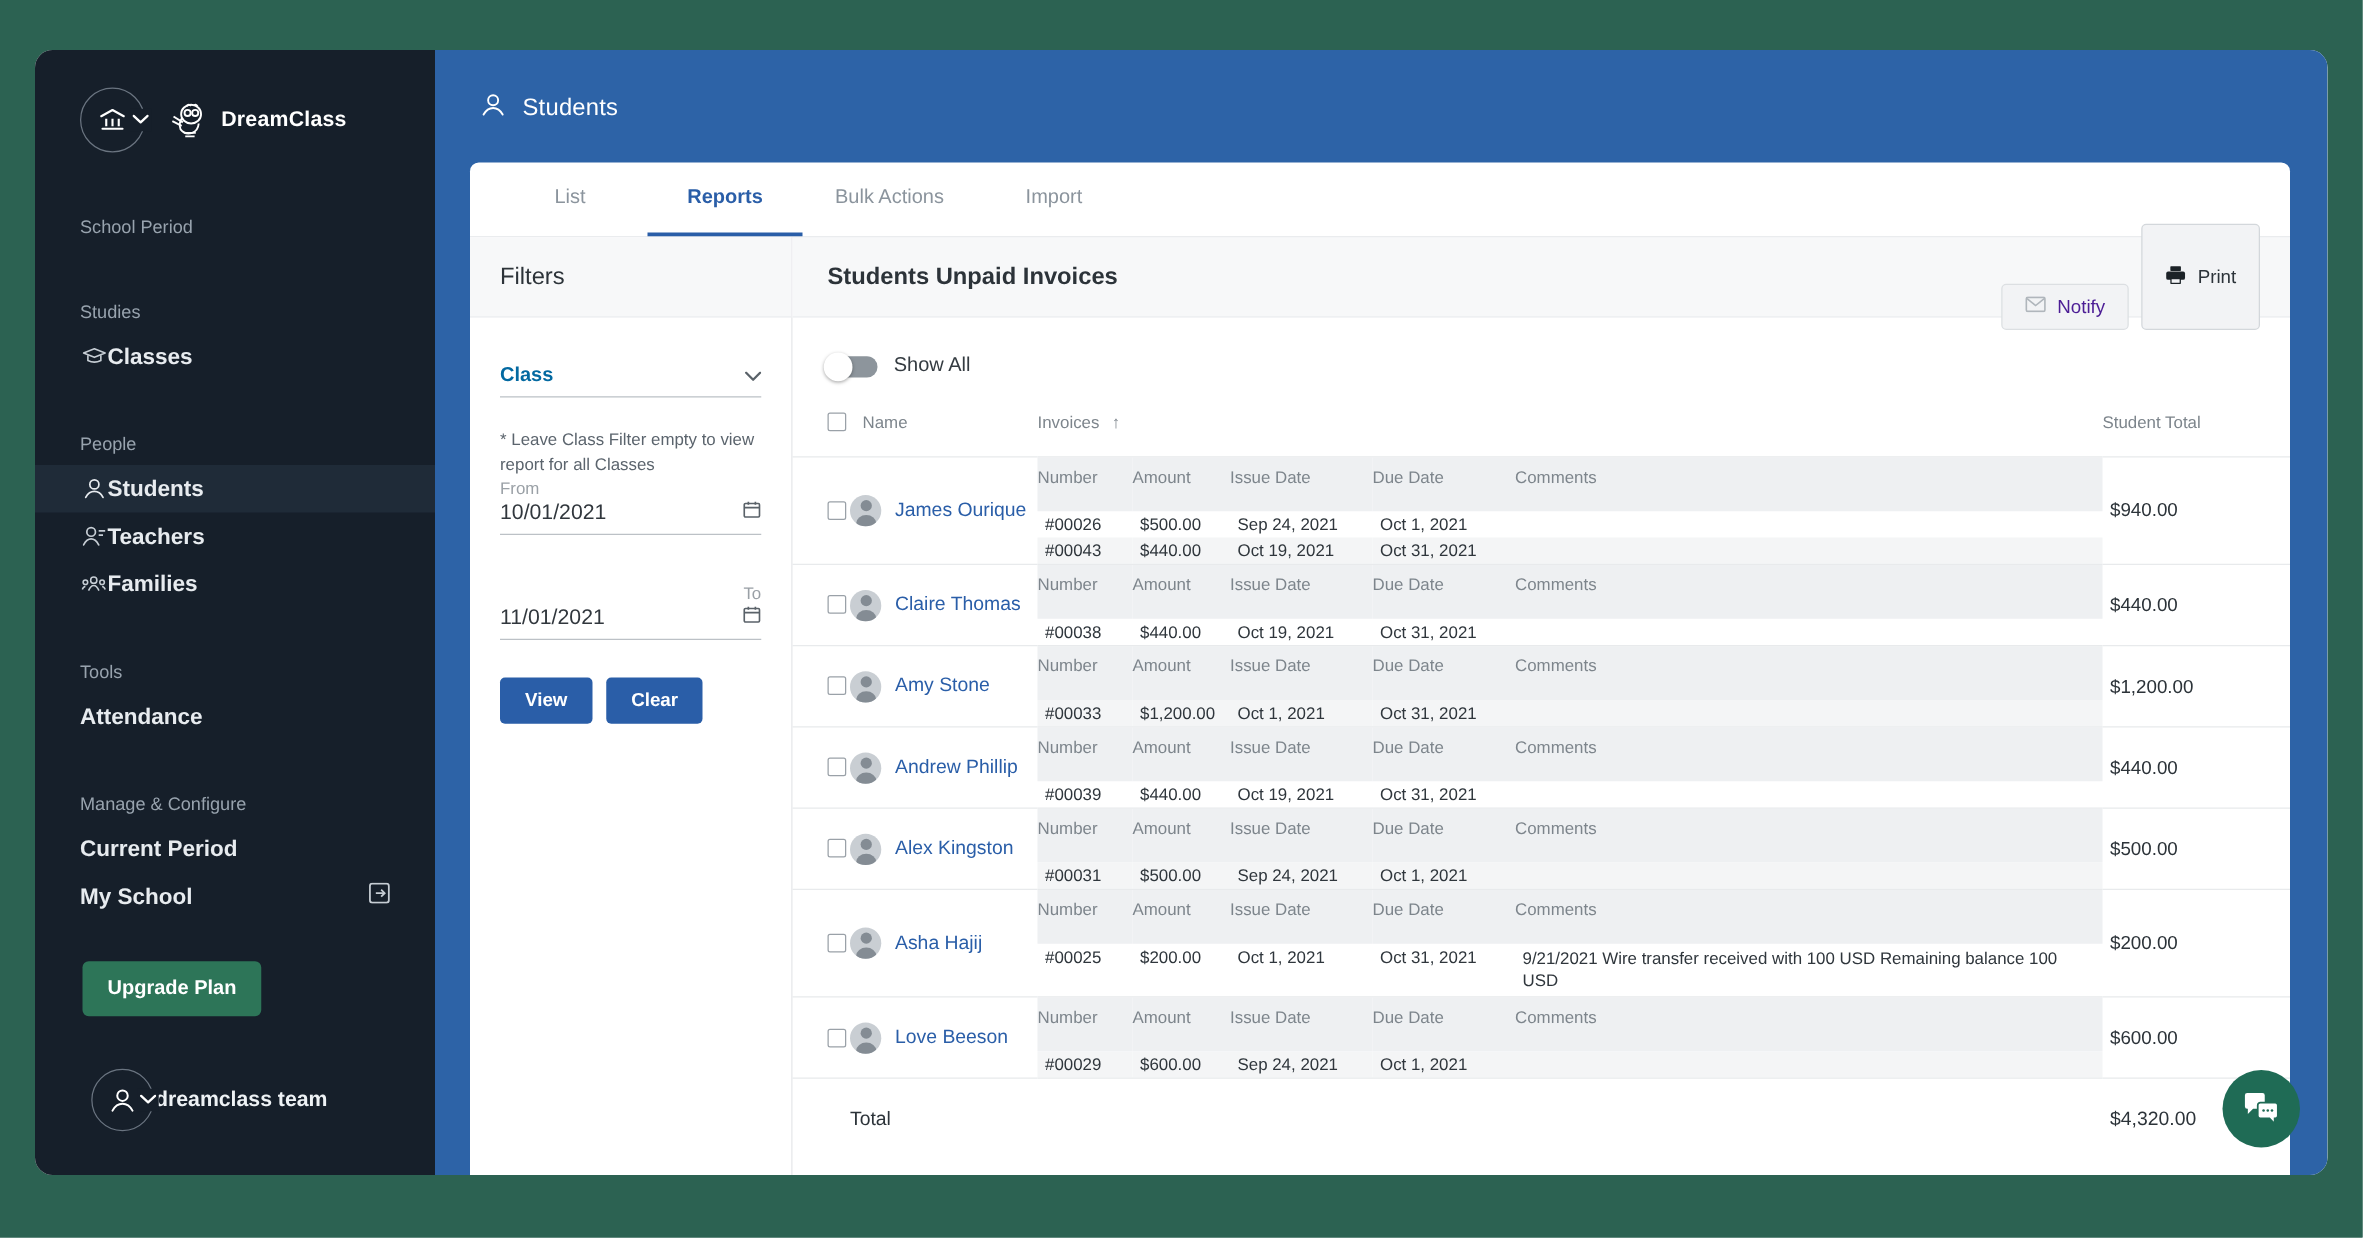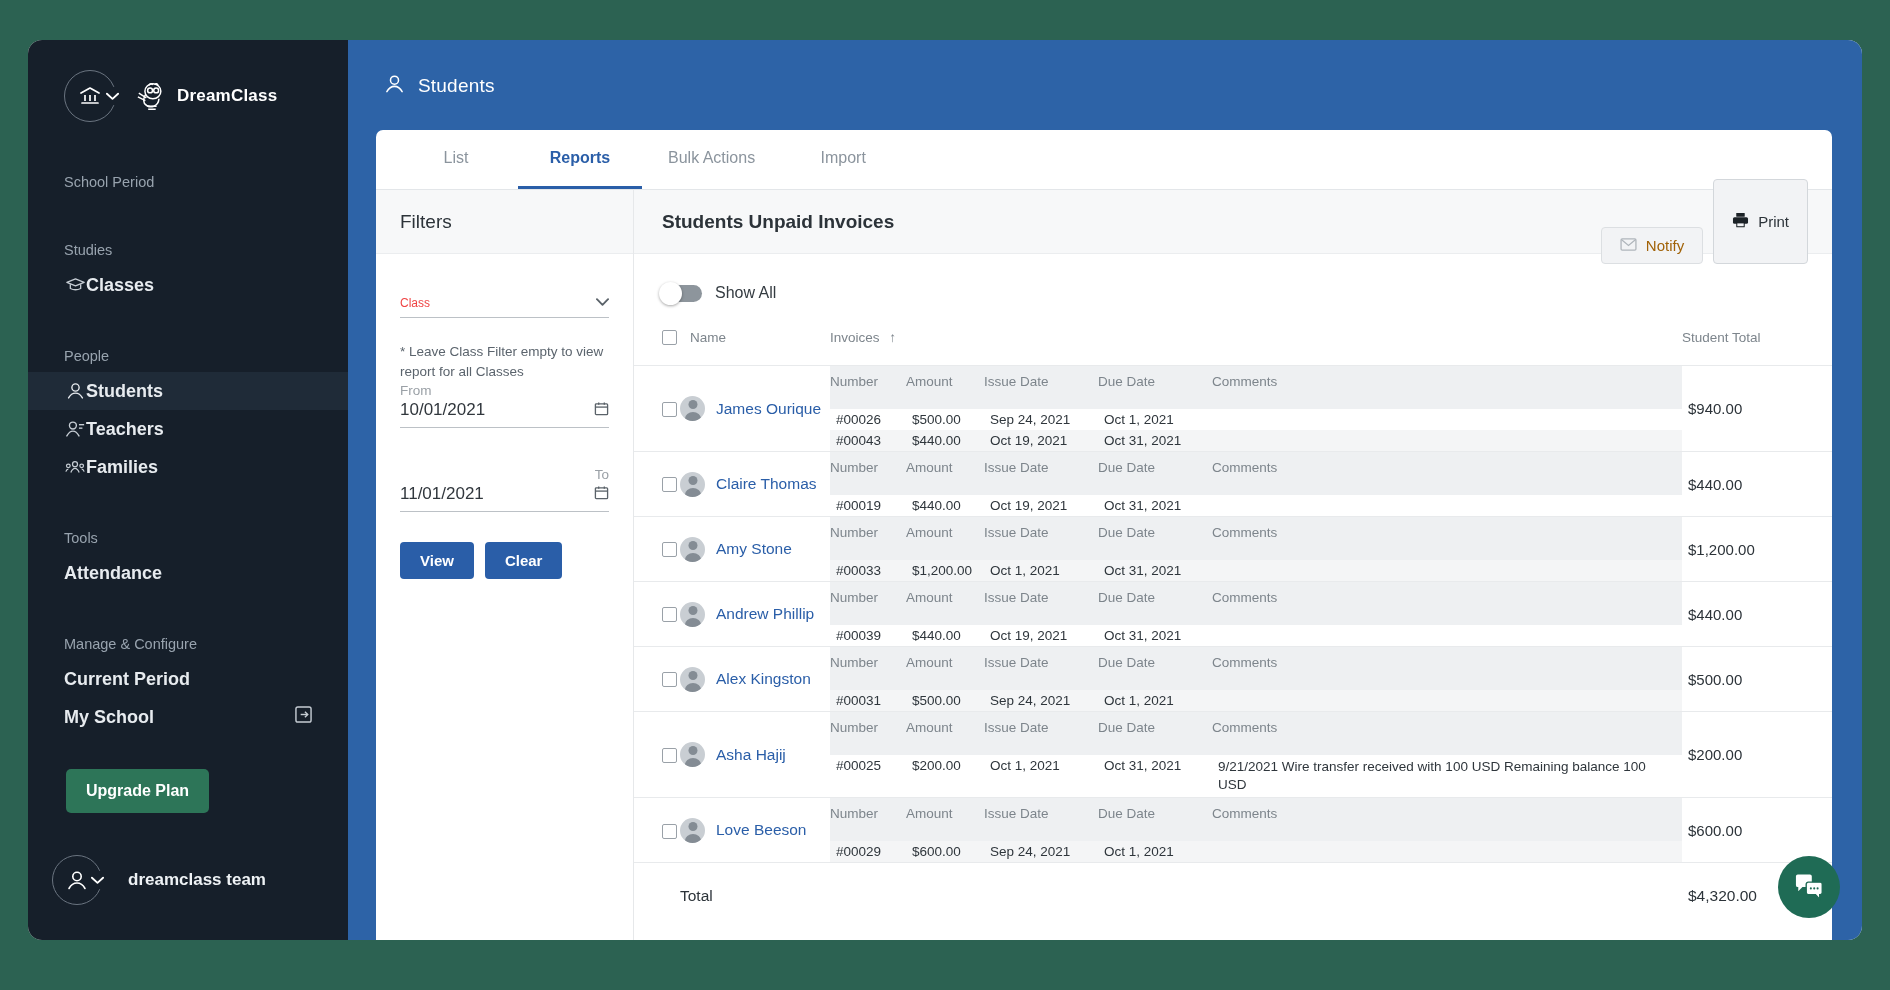--- a/index.html
+++ b/index.html
@@ -74,22 +74,22 @@
   .upgrade-btn {
     position: absolute; left: 38px; bottom: 127px;
     background: #2d7558; color: #fff;
     border: none; border-radius: 5px;
     font-size: 16px; font-weight: bold;
     padding: 13px 20px;
     cursor: pointer;
     font-family: "Liberation Sans", sans-serif;
   }
   .sb-user {
-    position: absolute; left: 24px; bottom: 35px;
-    display: flex; align-items: center; gap: 26px;
+    position: absolute; left: 45px; bottom: 35px;
+    display: flex; align-items: center; gap: 1px;
   }
   .user-badge {
     width: 50px; height: 50px; border-radius: 50%;
     border: 1.5px solid #6a7480;
     display: flex; align-items: center; justify-content: center;
     position: relative;
   }
   .user-badge .chev { position: absolute; right: -5px; top: 50%; transform: translateY(-50%); background:#161f2a; padding: 0 2px; }
   .user-name { font-size: 17px; font-weight: bold; color: #eef2f5; }
 
@@ -141,21 +141,21 @@
     border-bottom: 1px solid #ebedef;
   }
   .filters-title { font-size: 19px; color: #2c3339; }
   .filters-body { padding: 38px 24px 0 24px; }
   .field { margin-bottom: 2px; position: relative; }
   .field-line {
     border-bottom: 1px solid #bcc1c6;
     padding-bottom: 7px;
     display: flex; align-items: flex-end; justify-content: space-between;
   }
-  .field-placeholder { font-size: 12px; color: #ef4444; }
+  .field-placeholder { font-size: 16px; color: #0369a1; font-weight: bold; }
   .field-label { font-size: 13.5px; color: #9aa0a6; margin-bottom: 2px; }
   .field-value { font-size: 17px; color: #31373d; }
   .note {
     font-size: 13.5px; color: #5b646d; line-height: 1.45;
     margin-top: 24px; margin-bottom: 2px;
   }
   .dategrp { margin-top: 0px; }
   .dategrp.second { margin-top: 39px; text-align: right; }
   .btn-row { display: flex; gap: 11px; margin-top: 30px; }
   .btn-primary {
@@ -175,21 +175,21 @@
   }
   .report-title { font-size: 19px; color: #2c3339; font-weight: bold; }
   .report-actions { display: flex; gap: 10px; }
   .ob {
     display: flex; align-items: center; gap: 9px;
     background: #f2f3f5; border: 1px solid #d3d7db;
     border-radius: 4px; padding: 9px 18px;
     font-size: 15px; color: #2c3339; cursor: pointer;
     font-family: "Liberation Sans", sans-serif;
   }
-  .ob.disabled { color: #a16207; border-color: #dcdfe2; cursor: default; margin-top: 48px; }
+  .ob.disabled { color: #4c1d95; border-color: #dcdfe2; cursor: default; margin-top: 48px; }
 
   .toggle-row { display: flex; align-items: center; gap: 13px; padding: 30px 0 0 28px; }
   .switch {
     width: 40px; height: 17px; border-radius: 9px; background: #8d959c;
     position: relative; cursor: pointer;
   }
   .switch .knob {
     position: absolute; left: -3px; top: -3px;
     width: 23px; height: 23px; border-radius: 50%;
     background: #fff; box-shadow: 0 1px 3px rgba(0,0,0,.35);
@@ -600,21 +600,21 @@
                         <tr>
                       <th>Number</th>
                       <th>Amount</th>
                       <th>Issue Date</th>
                       <th>Due Date</th>
                       <th>Comments</th>
                     </tr>
                       </thead>
                     <tbody>
                       <tr>
-                        <td class="inv-num">#00019</td>
+                        <td class="inv-num">#00038</td>
                         <td>$440.00</td>
                         <td>Oct 19, 2021</td>
                         <td>Oct 31, 2021</td>
                         <td></td>
                       </tr>
                     </tbody>
                   </table>
                 </td>
                 <td class="total-col">$440.00</td>
               </tr>

